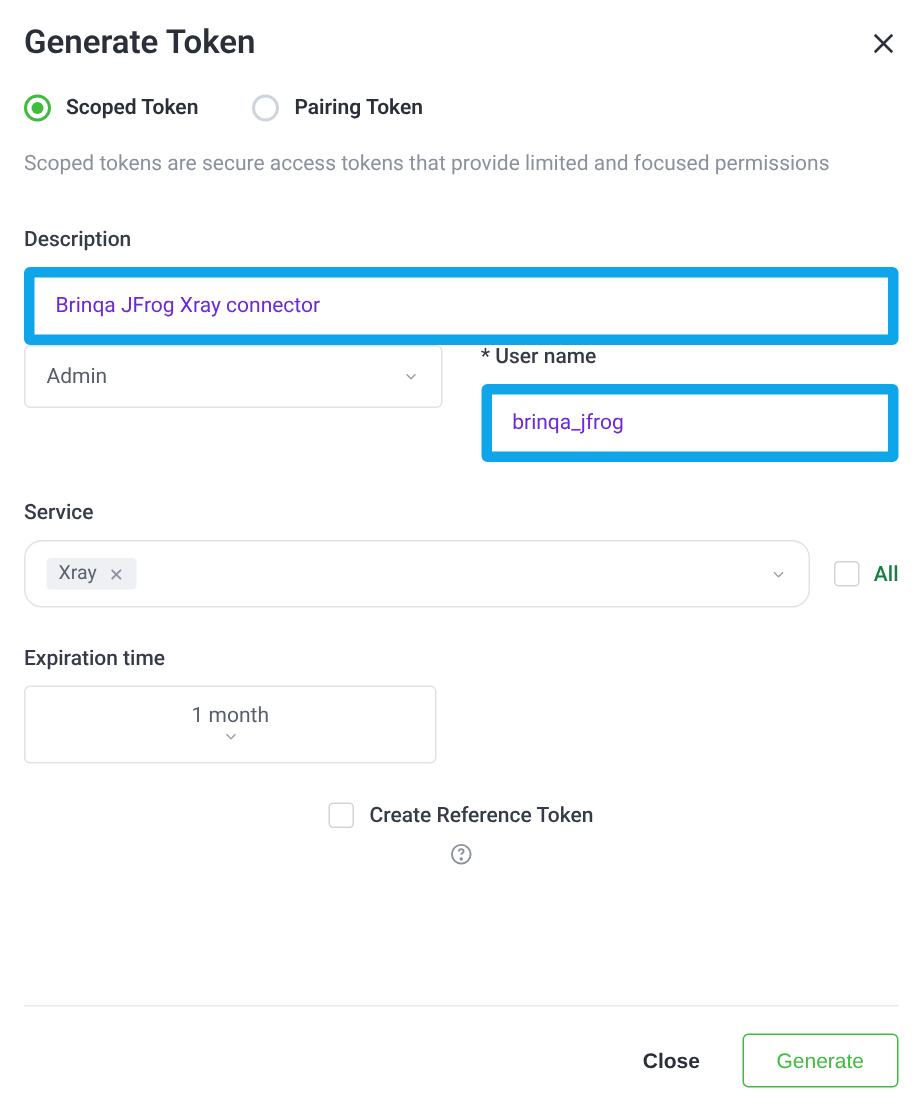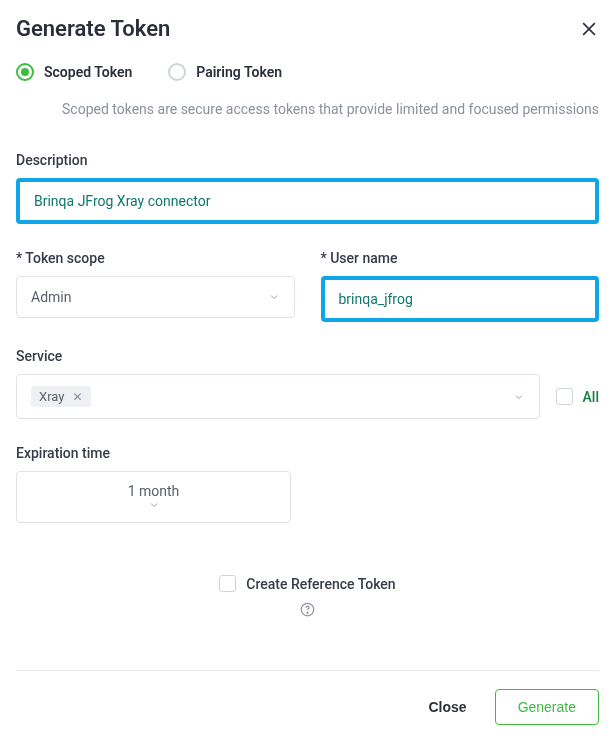--- a/index.html
+++ b/index.html
@@ -70,41 +70,39 @@
     .radio-label {
       font-size: 14px;
       font-weight: 600;
       color: #2a2f3a;
     }
     .help-text {
       font-size: 14px;
       color: #8a909c;
       line-height: 1.5;
       margin-bottom: 32px;
-      text-align: right;
     }
     .field-label {
       font-size: 14px;
       font-weight: 500;
       color: #363b47;
       margin-bottom: 10px;
       display: block;
     }
     .input {
       width: 100%;
-      border: 4px solid #0ea5e9;
+      border: 7px solid #0ea5e9;
       border-radius: 4px;
       padding: 11px 14px;
       font-size: 14px;
-      color: #0f766e;
+      color: #6d28d9;
       font-family: inherit;
       outline: none;
     }
     .field-group {
-      margin-bottom: 26px;
     }
     .two-col {
       display: flex;
       gap: 26px;
       margin-bottom: 26px;
     }
     .col {
       flex: 1;
     }
     .select {
@@ -128,20 +126,21 @@
       flex-shrink: 0;
     }
     .service-row {
       display: flex;
       align-items: center;
       gap: 16px;
       margin-bottom: 26px;
     }
     .service-select {
       flex: 1;
+      border-radius: 12px;
     }
     .tag {
       background: #eef0f3;
       border-radius: 3px;
       padding: 3px 8px;
       font-size: 13px;
       color: #5b616d;
       display: inline-flex;
       align-items: center;
       gap: 8px;
@@ -246,21 +245,20 @@
 
   <div class="help-text">Scoped tokens are secure access tokens that provide limited and focused permissions</div>
 
   <div class="field-group">
     <label class="field-label">Description</label>
     <input class="input" type="text" value="Brinqa JFrog Xray connector" style="">
   </div>
 
   <div class="two-col">
     <div class="col">
-      <label class="field-label">* Token scope</label>
       <div class="select">
         <span>Admin</span>
         <svg class="chevron" viewBox="0 0 24 24" fill="none" stroke="currentColor" stroke-width="2">
           <polyline points="6 9 12 15 18 9"></polyline>
         </svg>
       </div>
     </div>
     <div class="col">
       <label class="field-label">* User name</label>
       <input class="input" type="text" value="brinqa_jfrog" style="">

